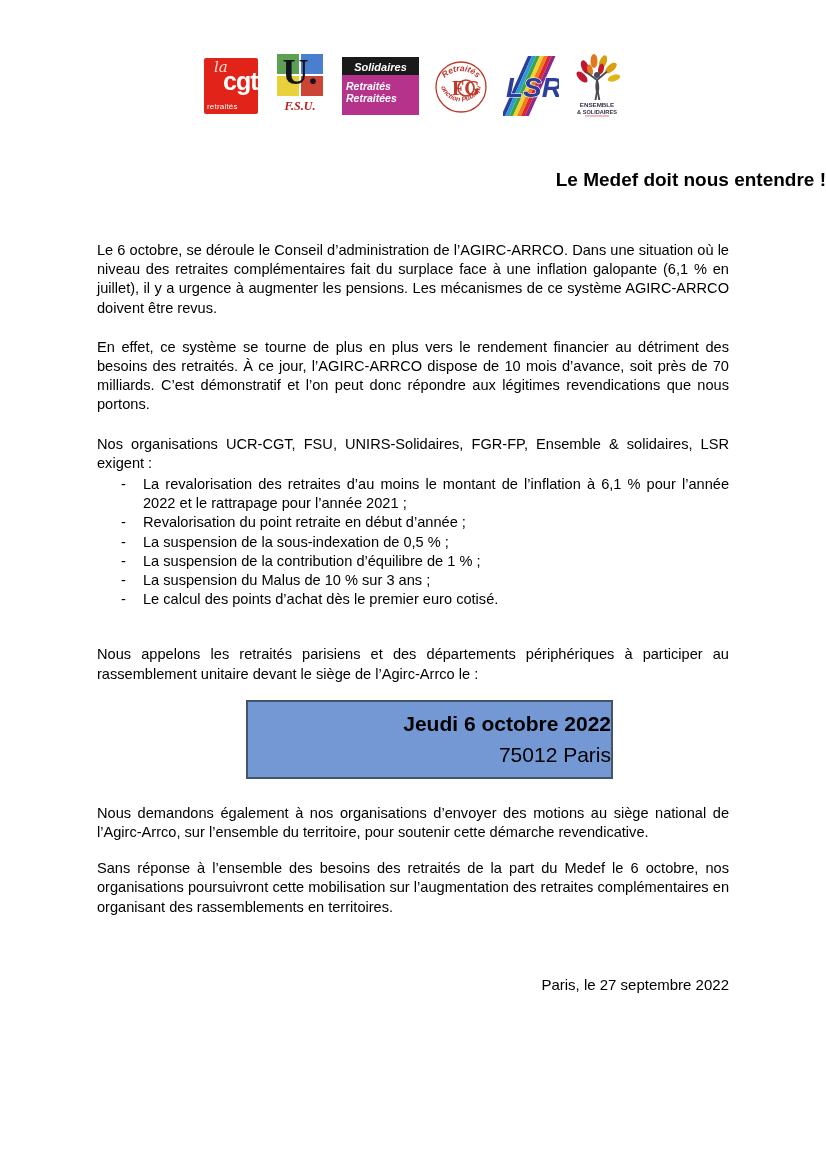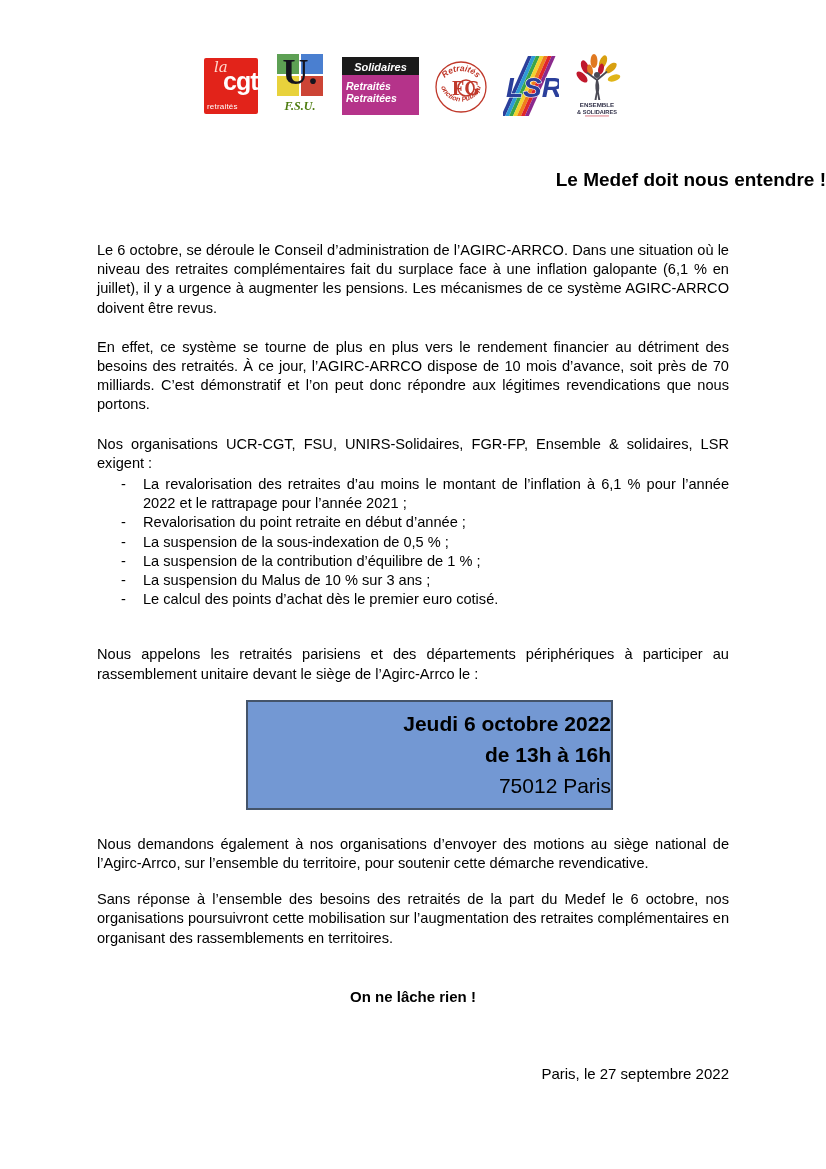--- a/index.html
+++ b/index.html
@@ -10,21 +10,21 @@
   
   .logos { padding-top:53px; display:flex; justify-content:center; align-items:center; gap:13px; height:119px; }
   .logo-cgt { width:54px; height:56px; background:#e2231a; position:relative; color:#fff; border-radius:2px; flex:none; }
   .cgt-la { position:absolute; top:0; left:10px; font-family:"DejaVu Serif", serif; font-style:italic; font-size:15px; color:#ffd8cd; }
   .cgt-main { position:absolute; top:11px; left:4px; font-weight:bold; font-size:25px; letter-spacing:-1px; line-height:1;margin-left:15px; }
   .cgt-sub { position:absolute; bottom:3px; left:3px; font-size:8px; letter-spacing:0.2px; }
   .logo-fsu { width:58px; height:64px; display:flex; flex-direction:column; align-items:center; flex:none; }
   .fsu-grid { position:relative; width:46px; height:42px; display:grid; grid-template-columns:1fr 1fr; grid-template-rows:1fr 1fr; gap:2px; }
   .sq-g { background:#5da054; } .sq-b { background:#4a7fd0; } .sq-y { background:#e8d23c; } .sq-r { background:#cc4435; }
   .fsu-u { position:absolute; left:50%; top:44%; transform:translate(-50%,-50%); font-family:"Liberation Serif", serif; font-weight:bold; font-size:36px; color:#14141e; line-height:1; }
-  .fsu-label { font-family:"Liberation Serif", serif; font-style:italic; font-weight:bold; font-size:12px; color:#4d7c0f; margin-top:3px; }
+  .fsu-label { font-family:"Liberation Serif", serif; font-style:italic; font-weight:bold; font-size:12px; color:#b91c1c; margin-top:3px; }
   .logo-sol { width:77px; height:58px; background:#b5338a; display:flex; flex-direction:column; flex:none; }
   .sol-head { background:#1a1a1a; color:#fff; font-weight:bold; font-style:italic; font-size:11px; padding:4px 2px 2px; text-align:center; }
   .sol-body { display:flex; flex-direction:column; color:#fff; font-weight:bold; font-style:italic; font-size:10.5px; padding:5px 0 0 4px; line-height:12px; }
   .logo-fgr, .logo-lsr, .logo-ens { flex:none; }
 
   
   .doc-title { margin-top:50px; text-align:right; font-weight:bold; font-size:19px; }
   .content { width:632px; margin:0 auto; font-size:14.6px; line-height:19.2px; }
   .para { text-align:justify; }
   .p1 { margin-top:50px; } .p2 { margin-top:20px; } .p3 { margin-top:20px; }
@@ -157,27 +157,25 @@
       <li class="bullet">
         <span class="dash">-</span>
         <span class="btext">Le calcul des points d’achat dès le premier euro cotisé.</span>
       </li>
     </ul>
 
     <p class="para call">Nous appelons les retraités parisiens et des départements périphériques à participer au rassemblement unitaire devant le siège de l’Agirc-Arrco le&nbsp;:</p>
 
     <div class="event-box">
       <div class="box-line box-bold">Jeudi 6 octobre 2022</div>
-      <div class="box-line box-bold">de 13h à 16h</div>
       <div class="box-line">75012 Paris</div>
     </div>
 
     <p class="para p4">Nous demandons également à nos organisations d’envoyer des motions au siège national de l’Agirc-Arrco, sur l’ensemble du territoire, pour soutenir cette démarche revendicative.</p>
 
     <p class="para p5">Sans réponse à l’ensemble des besoins des retraités de la part du Medef le 6 octobre, nos organisations poursuivront cette mobilisation sur l’augmentation des retraites complémentaires en organisant des rassemblements en territoires.</p>
 
-    <p class="slogan">On ne lâche rien&nbsp;!</p>
 
     <p class="dateline">Paris, le 27 septembre 2022</p>
 
   </div>
 
 </div>
 
 </body></html>

